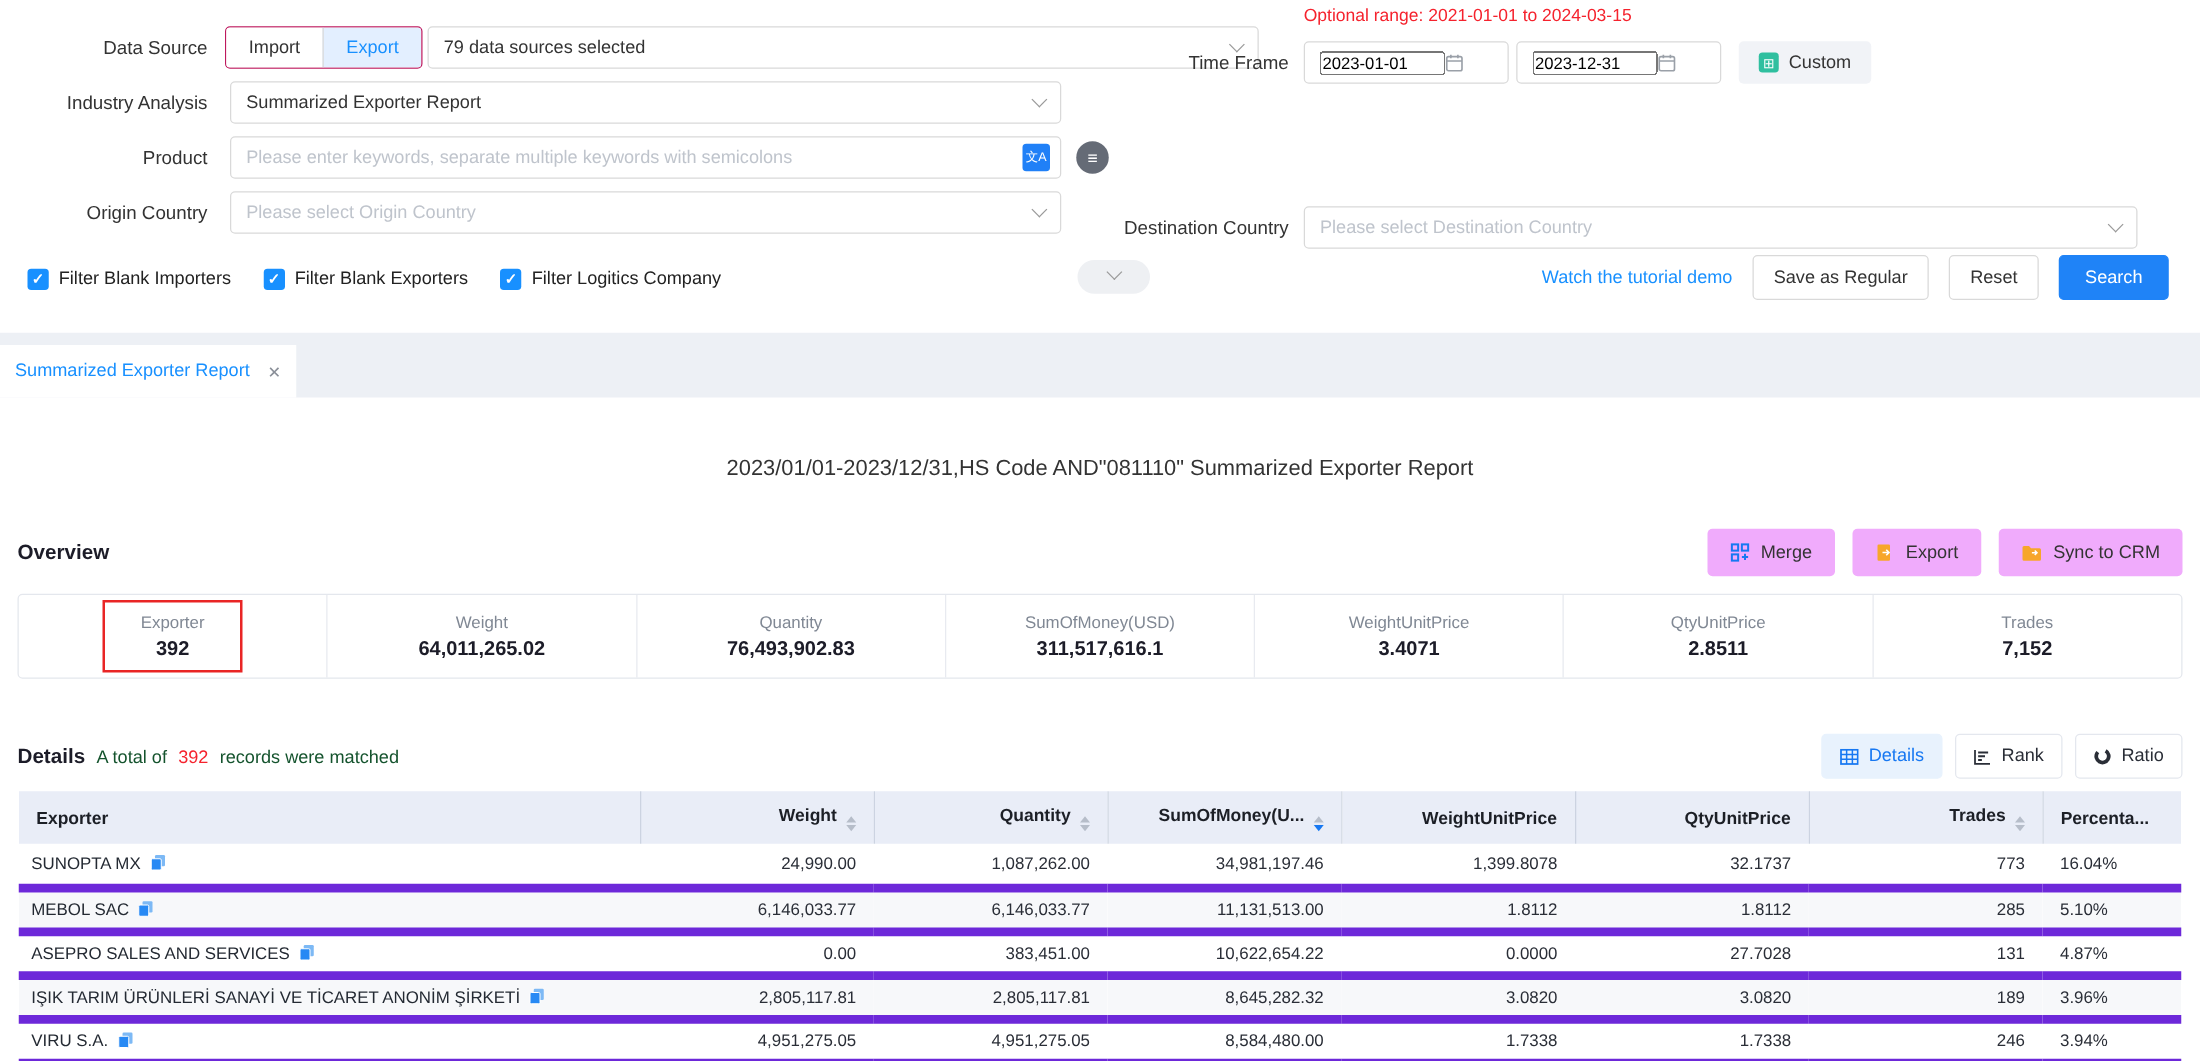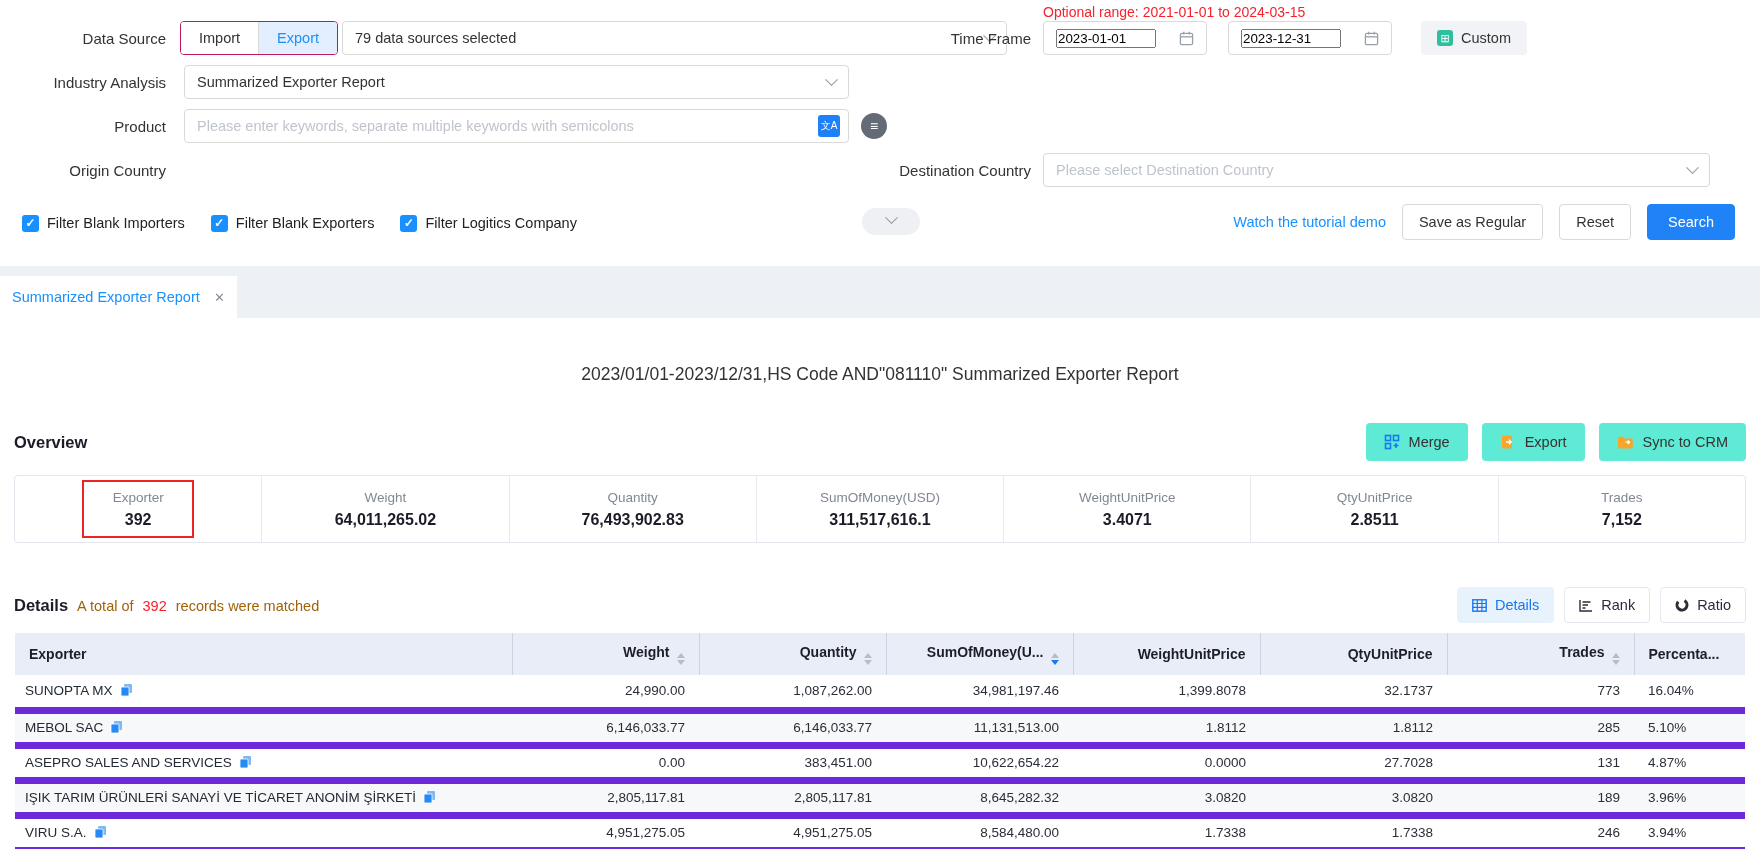--- a/index.html
+++ b/index.html
@@ -4,41 +4,41 @@
 <style>
   * { margin:0; padding:0; box-sizing:border-box; }
   html,body { width:1760px; height:849px; overflow:hidden; background:#fff;
     font-family:"Liberation Sans", sans-serif; color:#333; }
 
   
   .fpanel { position:relative; width:1760px; height:266px; background:#fff; padding-top:20px; }
   .optional-range { position:absolute; left:1043px; top:4px; font-size:14px; color:#f5222d; }
   .frow { position:relative; display:flex; align-items:center; height:36px; margin-bottom:8px; }
   .flabel { width:180px; flex:none; text-align:right; padding-right:14px; font-size:15px; color:#333; }
-  .rgroup { position:absolute; left:845px; top:0; height:36px; display:flex; align-items:center; }
+  .rgroup { position:absolute; left:845px; top:12px; height:36px; display:flex; align-items:center; }
   .rlabel { width:198px; flex:none; text-align:right; padding-right:12px; font-size:15px; color:#333; }
 
   .segmented { display:flex; border:1px solid #be185d; border-radius:4px; overflow:hidden; height:34px; }
   .seg { padding:0 18px; display:flex; align-items:center; font-size:14.5px; cursor:pointer; background:#fff; }
   .seg.active { background:#e3efff; color:#1890ff; }
   .seg + .seg { border-left:1px solid #d9d9d9; }
 
   .select, .input { height:34px; border:1px solid #d9d9d9; border-radius:4px; background:#fff;
     display:flex; align-items:center; padding:0 12px; font-size:14.5px; position:relative; }
   .select .val { flex:1; color:#333; }
   .select .ph, .input input::placeholder { color:#bfc4cc; }
   .select .ph { flex:1; }
   .chev { width:9px; height:9px; border-right:1.5px solid #999; border-bottom:1.5px solid #999;
     transform:rotate(45deg) translate(-2px,-2px); flex:none; }
   .input input { border:none; outline:none; flex:1; font-size:14.5px; height:100%;
     font-family:"Liberation Sans",sans-serif; background:transparent; }
 
   .w-main { width:665px; margin-left:4px; }
   .w-right { width:667px; }
-  .datebox { width:164px; margin-right:21px; justify-content:space-between; }
+  .datebox { width:164px; margin-right:6px; }
   .datebox input { width:100px; }
   .custom-btn { height:34px; background:#f1f3f7; border-radius:4px; display:flex; align-items:center;
     gap:8px; padding:0 16px; font-size:14.5px; cursor:pointer; }
   .custom-ico { width:16px; height:16px; border-radius:3px; background:#2fbf9f; color:#fff;
     font-size:11px; display:flex; align-items:center; justify-content:center; }
 
   .translate-ico { position:absolute; right:8px; width:22px; height:22px; border-radius:3px;
     background:#2080f7; color:#fff; font-size:10px; display:flex; align-items:center;
     justify-content:center; cursor:pointer; }
   .circle-ico { width:26px; height:26px; border-radius:50%; background:#656b76; color:#fff;
@@ -65,35 +65,35 @@
   .tab { width:237px; height:42px; background:#fff; display:flex; align-items:center; padding:0 12px; cursor:pointer; }
   .tab .t { color:#1890ff; font-size:14.5px; flex:1; }
   .tab .x { color:#8a8f98; font-size:13px; cursor:pointer; }
 
   
   .report-title { text-align:center; margin-top:46px; font-size:17.5px; font-weight:500; color:#333; }
 
   .sec-head { display:flex; align-items:center; padding:0 14px; margin-top:38px; }
   .sec-title { font-size:16.5px; font-weight:bold; color:#1c1c28; }
   .head-btns { margin-left:auto; display:flex; gap:14px; }
-  .gbtn { height:38px; background:#5eead4; border-radius:4px; display:flex; align-items:center;
+  .gbtn { height:38px; background:#f0abfc; border-radius:4px; display:flex; align-items:center;
     gap:9px; padding:0 18px; font-size:14.5px; color:#333; cursor:pointer; }
 
   .stats-card { margin:14px 14px 0; height:68px; border:1px solid #e4e7ed; border-radius:4px;
     display:flex; align-items:stretch; }
   .stat { flex:1; display:flex; flex-direction:column; align-items:center; justify-content:center;
     position:relative; }
   .stat + .stat { border-left:1px solid #e8eaf0; }
   .stat .lb { font-size:13.5px; color:#808894; margin-bottom:6px; }
   .stat .vl { font-size:16px; font-weight:bold; color:#1c1c28; }
   .stat-box { position:absolute; left:50%; top:50%; transform:translate(-50%,-50%);
     width:112px; height:58px; border:2px solid #e92525; pointer-events:none; }
 
   .details-head { margin-top:44px; }
-  .muted { color:#a16207; font-size:14.5px; }
+  .muted { color:#14532d; font-size:14.5px; }
   .red { color:#f5222d; font-size:14.5px; }
   .d-left { display:flex; align-items:baseline; gap:9px; }
   .view-btns { margin-left:auto; display:flex; gap:10px; }
   .vbtn { height:36px; border-radius:4px; display:flex; align-items:center; gap:8px; padding:0 14px;
     font-size:14.5px; cursor:pointer; background:#fff; border:1px solid #e4e7ee; color:#2a2e37; }
   .vbtn.active { background:#e8f2fd; border-color:#e8f2fd; color:#1778f2; }
 
   
   table { margin:10px 15px 0; width:1730px; border-collapse:collapse; table-layout:fixed; }
   thead th { background:#e9edf7; height:42px; font-size:14px; font-weight:bold; color:#1c1f26;
@@ -171,20 +171,24 @@
     <div class="flabel">Product</div>
     <div class="input w-main">
       <input placeholder="Please enter keywords, separate multiple keywords with semicolons" style="">
       <span class="translate-ico">文A</span>
     </div>
     <span class="circle-ico">≡</span>
   </div>
 
   <div class="frow">
     <div class="flabel">Origin Country</div>
+    <div class="select w-main">
+      <span class="ph">Please select Origin Country</span>
+      <span class="chev"></span>
+    </div>
     <div class="rgroup">
       <div class="rlabel">Destination Country</div>
       <div class="select w-right">
         <span class="ph">Please select Destination Country</span>
         <span class="chev"></span>
       </div>
     </div>
   </div>
 
   <div class="frow ckrow">

